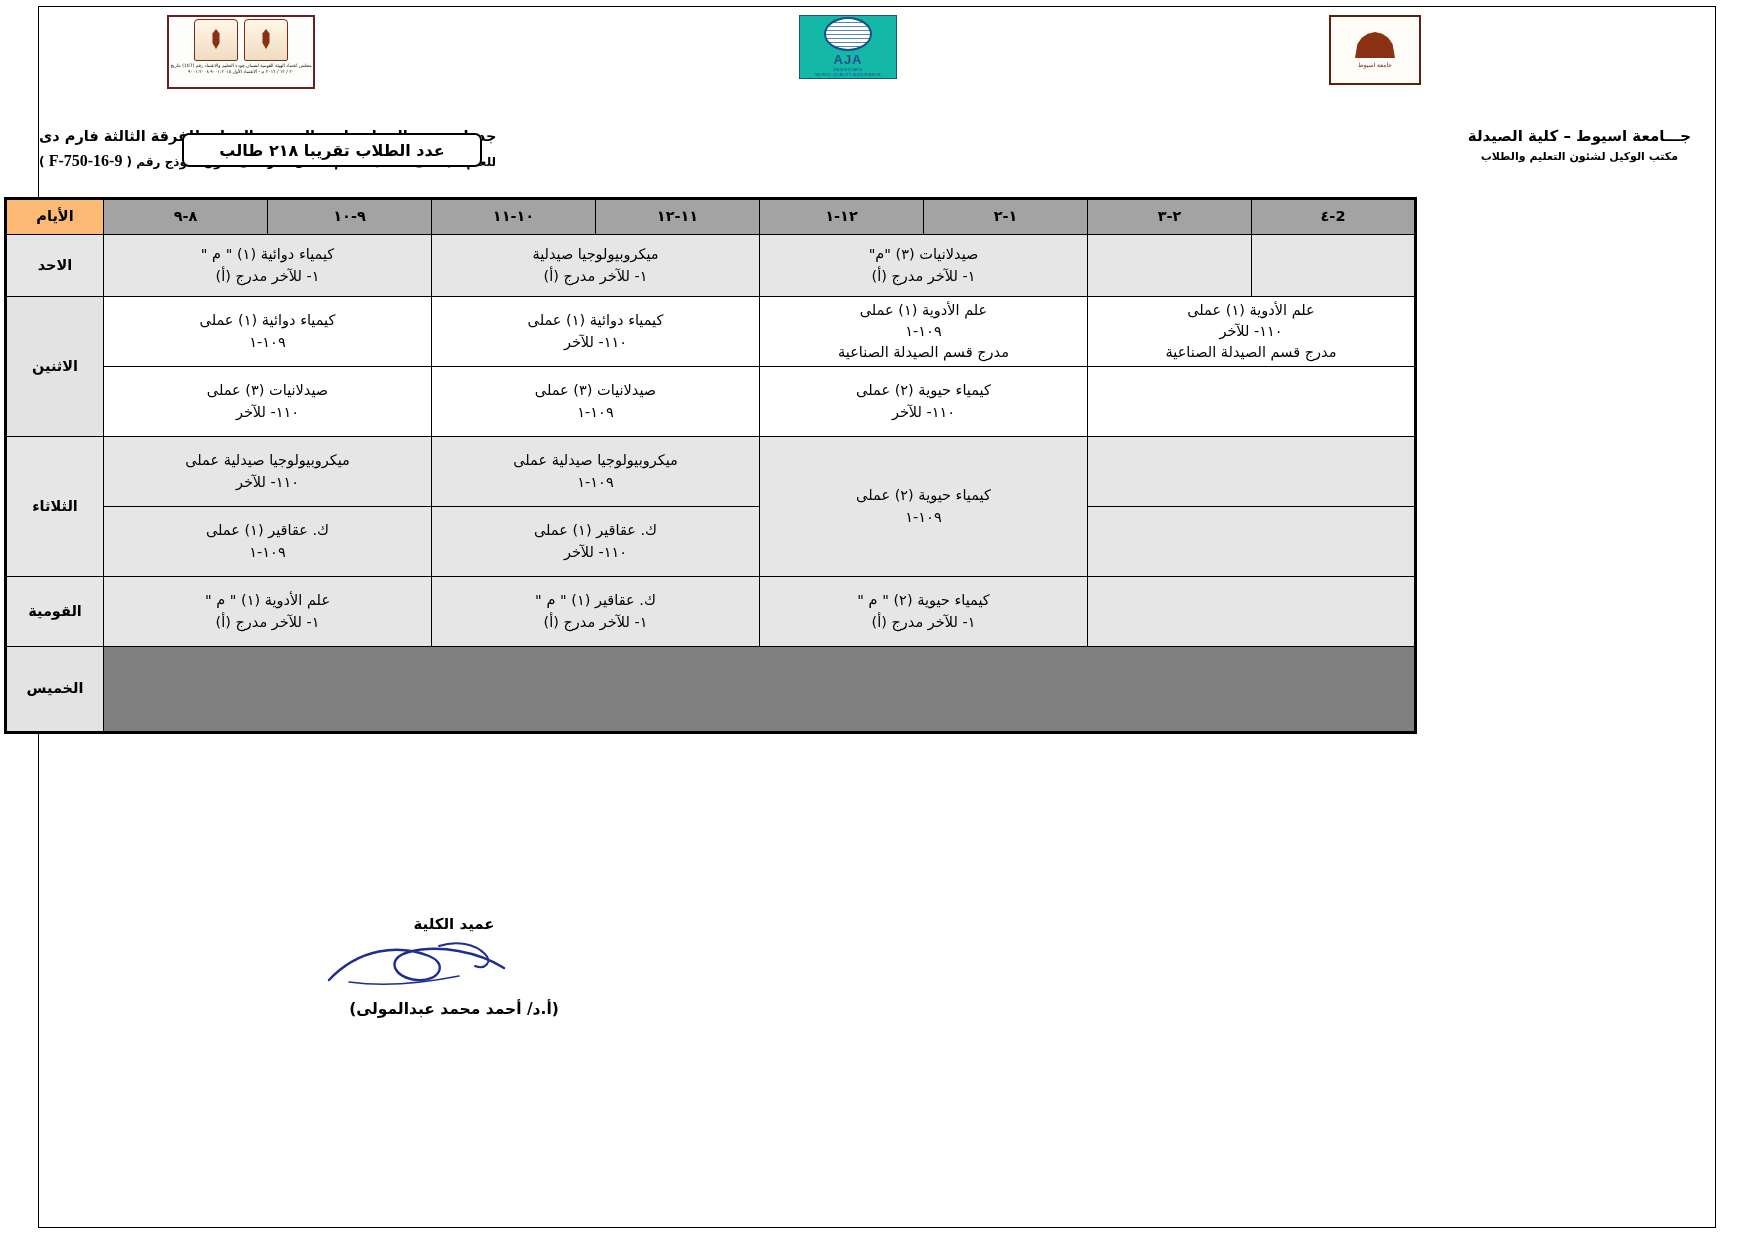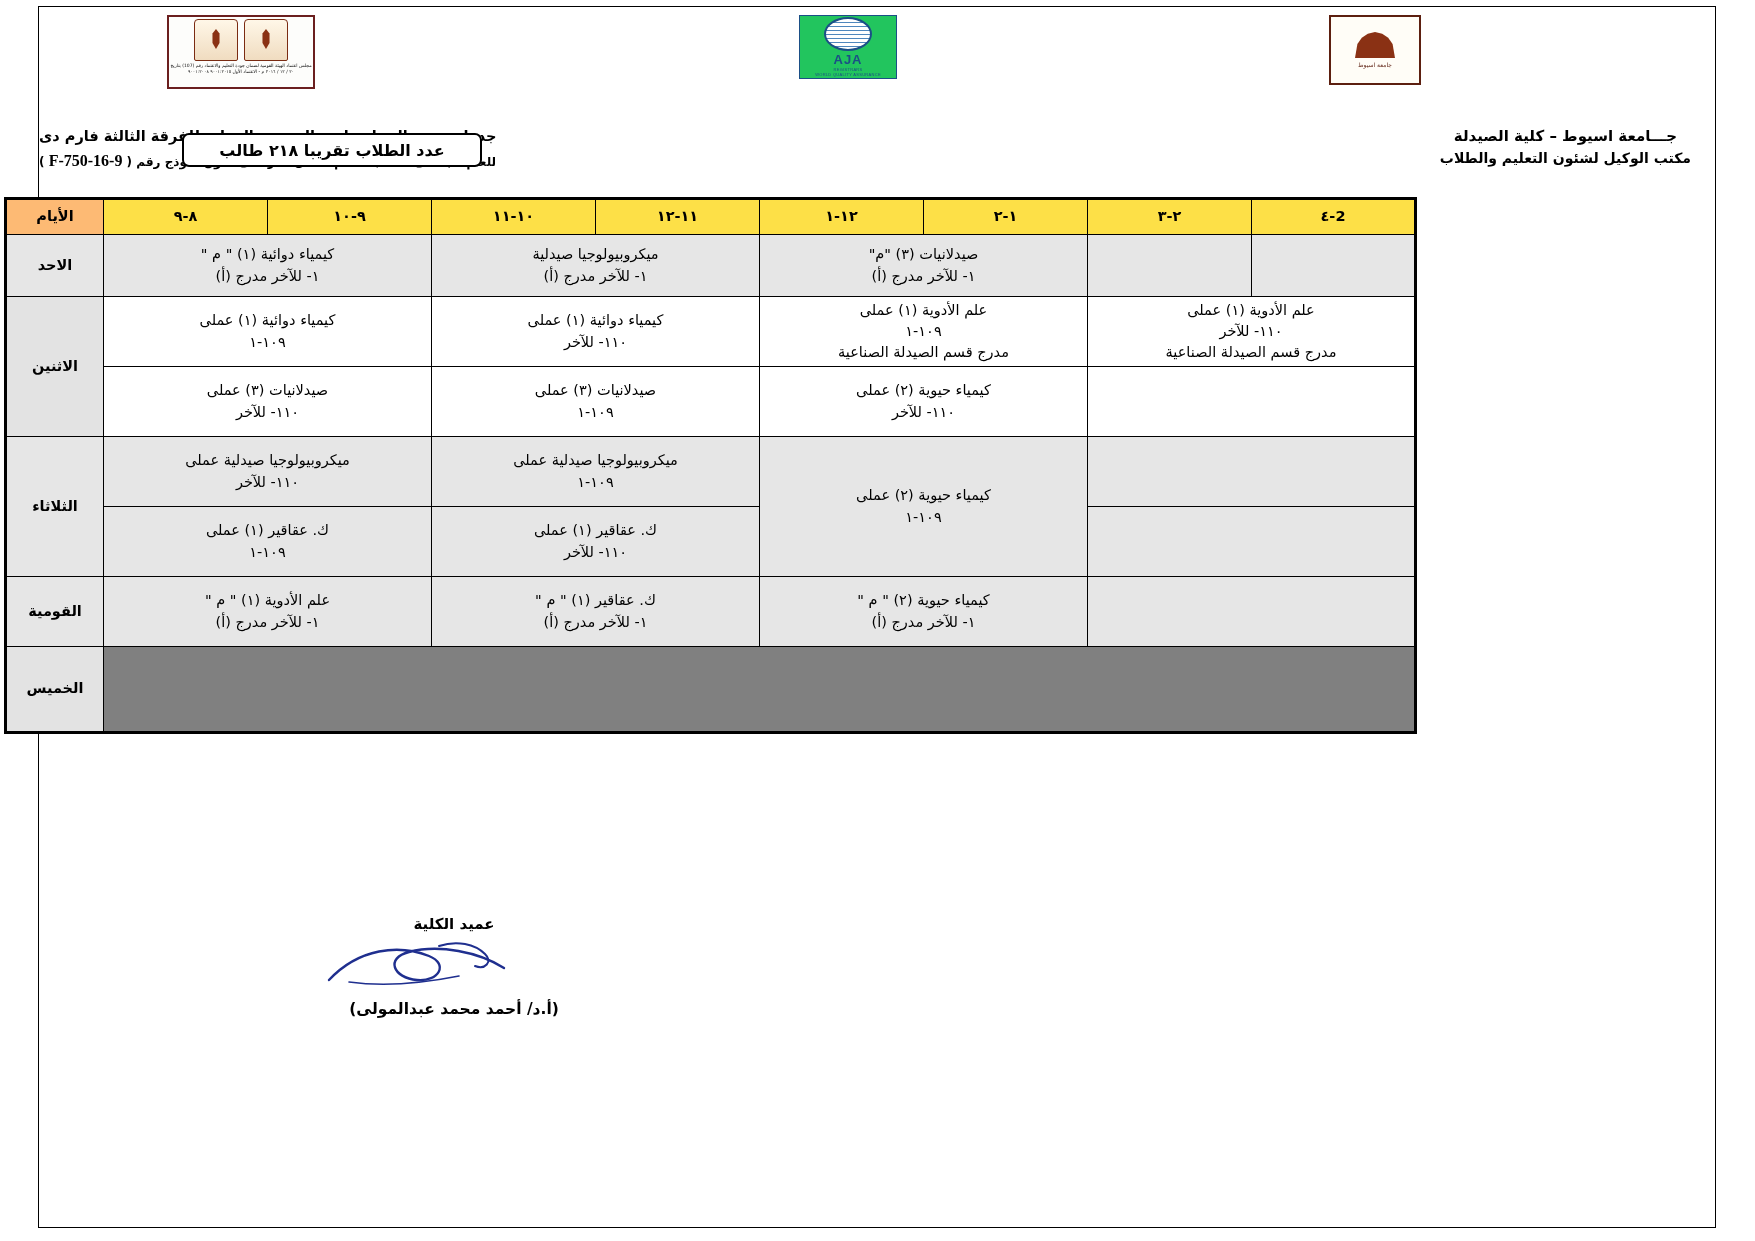--- a/index.html
+++ b/index.html
@@ -76,21 +76,21 @@
     font-size: 4.5px;
     line-height: 5.5px;
     text-align: center;
     color: #111;
     width: 142px;
     word-break: break-all;
   }
   .logo-aja {
     width: 98px; height: 64px;
     border: 1.5px solid #1b4f86;
-    background: #22c55e;
+    background: #14b8a6;
     display: flex;
     flex-direction: column;
     align-items: center;
     justify-content: center;
     box-sizing: border-box;
   }
   .logo-aja .globe {
     width: 44px; height: 30px;
     border-radius: 50%;
     border: 2px solid #1b4f86;
@@ -132,21 +132,21 @@
 
   
   .hdr-right {
     position: absolute;
     right: 24px;
     top: 118px;
     text-align: center;
     line-height: 1.55;
   }
   .hdr-right .l1 { font-size: 15px; font-weight: bold; }
-  .hdr-right .l2 { font-size: 14px; font-weight: bold; }
+  .hdr-right .l2 { font-size: 11px; font-weight: bold; }
 
   .hdr-center {
     position: absolute;
     left: 0; right: 0;
     top: 118px;
     text-align: left;
     line-height: 1.6;
   }
   .hdr-center .l1 { font-size: 14.5px; font-weight: bold; }
   .hdr-center .l2 { font-size: 12px; font-weight: bold; }
@@ -198,21 +198,21 @@
   table.sched {
     border: 3px solid #000;
   }
   .col-day   { width: 98px; }
   .col-slot  { width: 164px; }
 
   thead th {
     height: 36px;
     font-size: 15.5px;
     font-weight: bold;
-    background: #fde047;
+    background: #a3a3a3;
   }
   th.day-head {
     background: #fdba74;
   }
 
   td.daycell {
     background: #e3e3e3;
     font-size: 15.5px;
     font-weight: bold;
     width: 98px;

